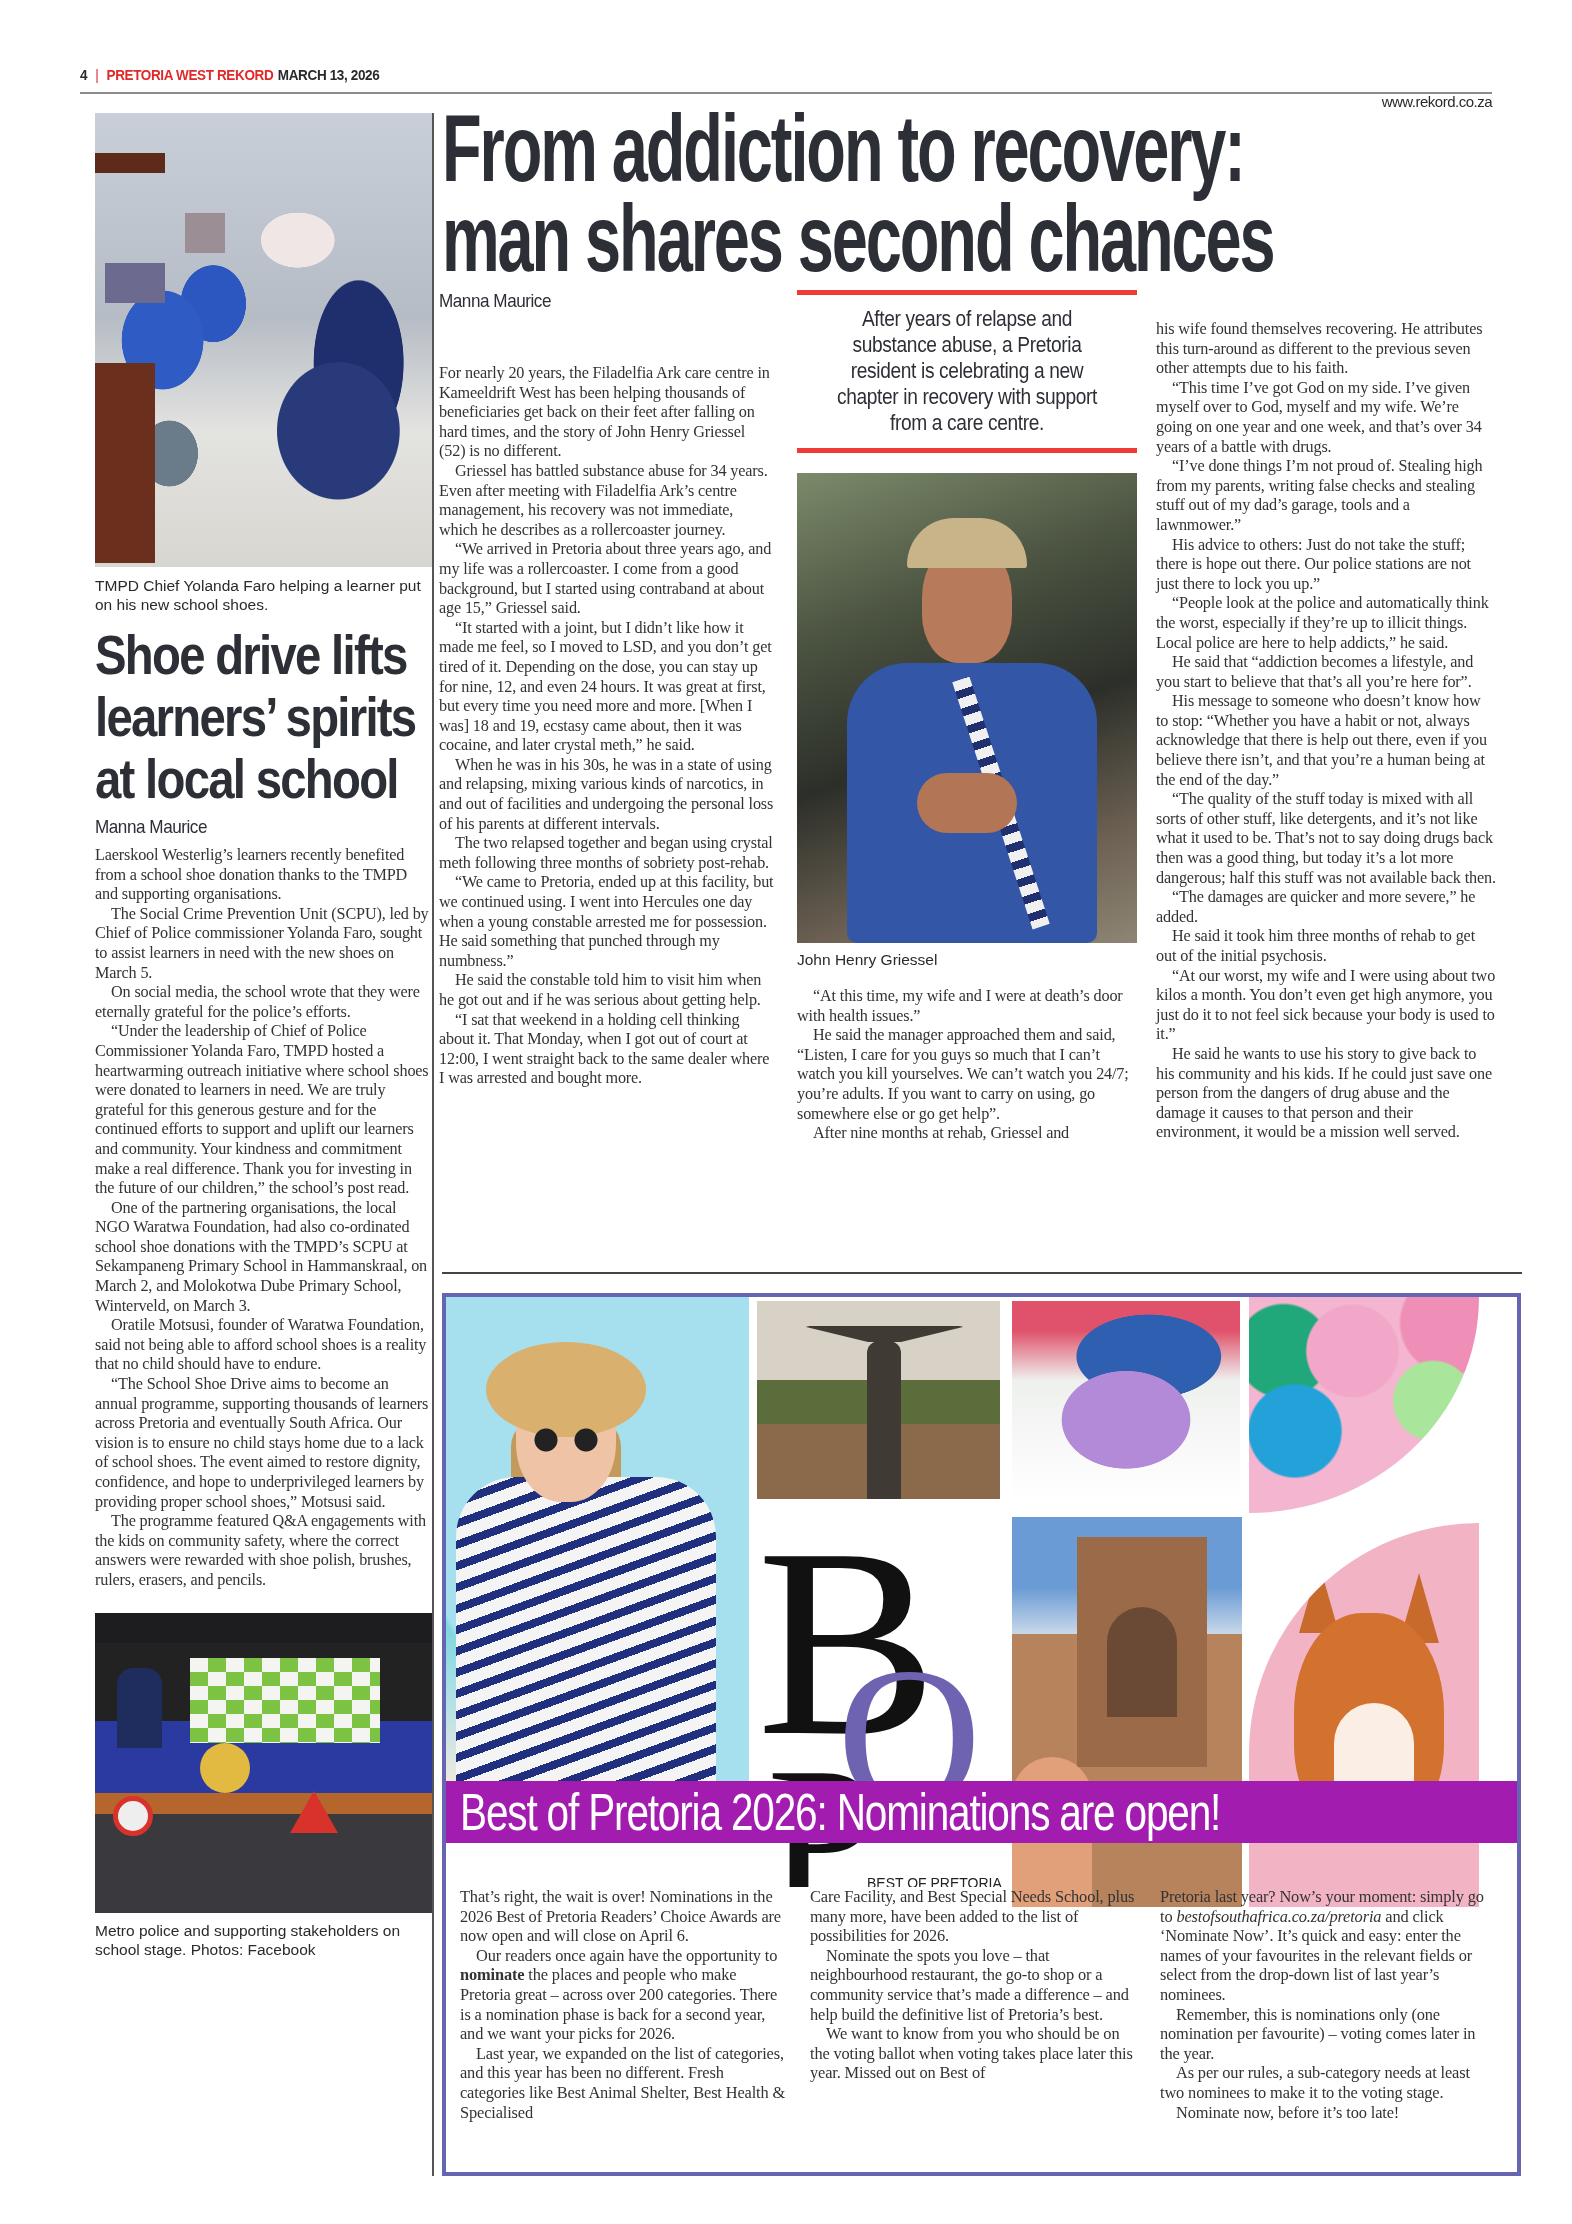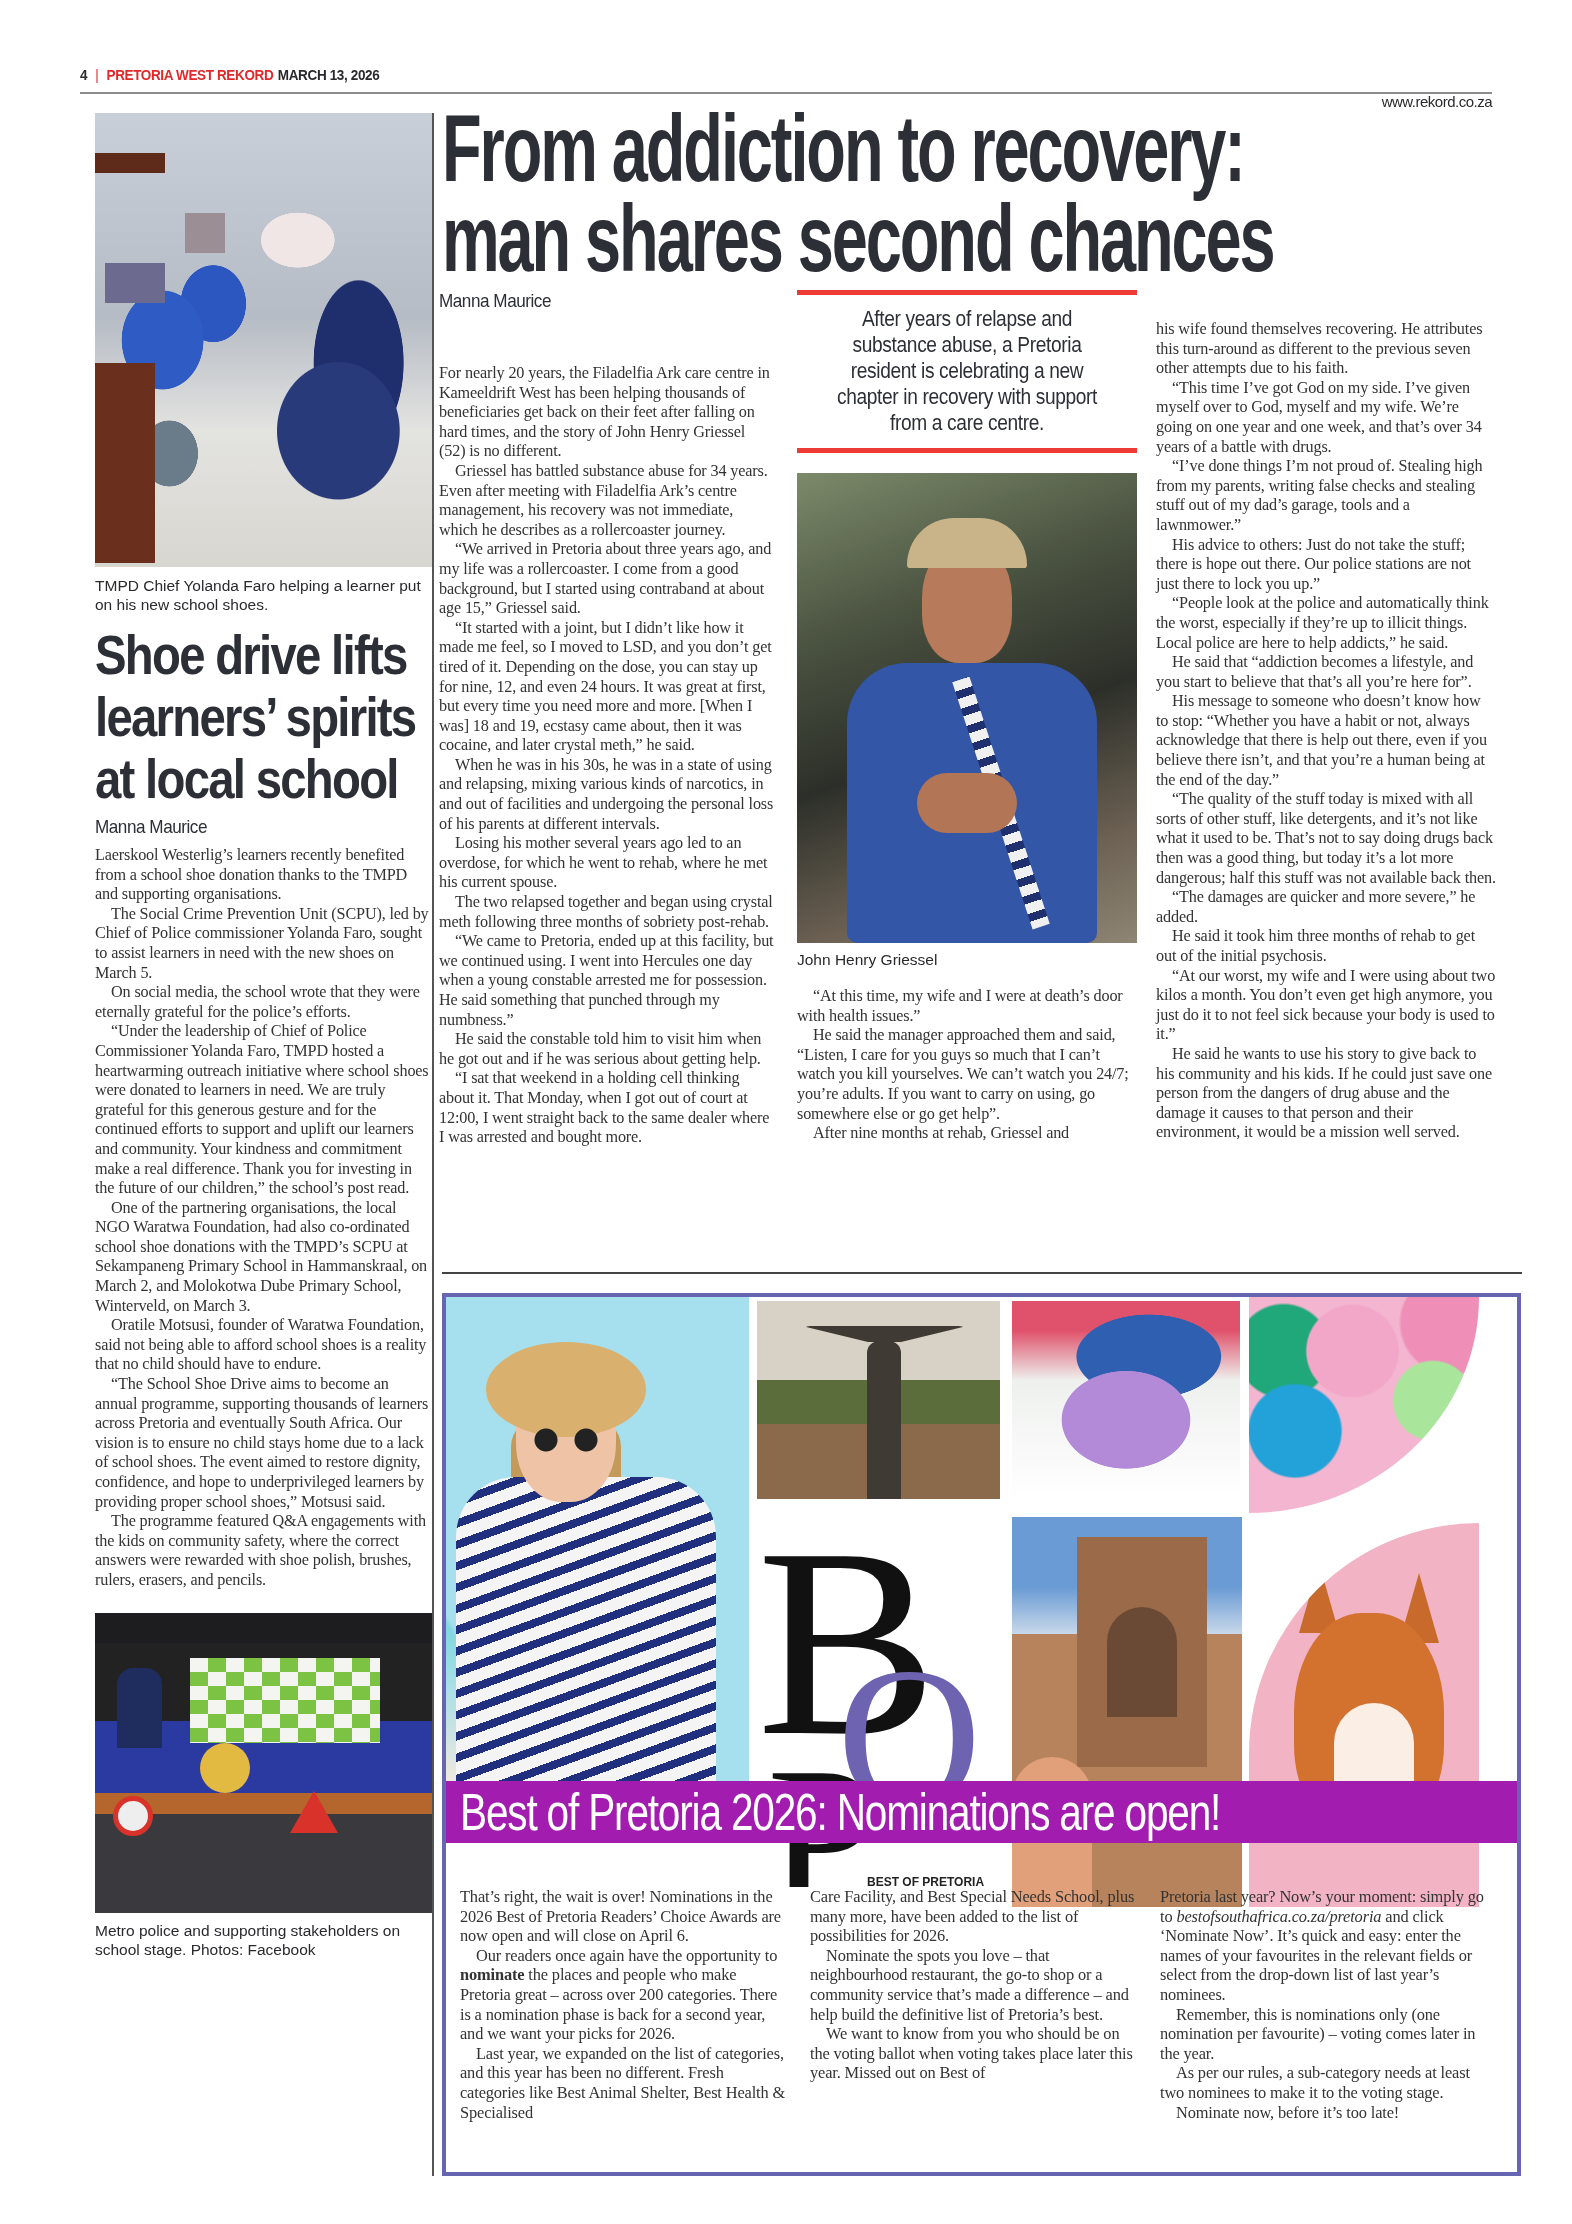--- a/index.html
+++ b/index.html
@@ -106,21 +106,21 @@
       radial-gradient(circle at 80% 48%, #a9e59a 0 18%, transparent 19%),
       radial-gradient(circle at 20% 62%, #22a2d8 0 20%, transparent 21%),
       radial-gradient(circle at 88% 12%, #ef8fb8 0 18%, transparent 19%),
       radial-gradient(circle at 15% 25%, #20a87a 0 18%, transparent 19%),
       #f3b5cf;
     border-radius: 0 0 100% 0; }
   .ad .bop { left: 311px; top: 230px; width: 260px; height: 360px; }
   .ad .bop .b { position: absolute; left: 0; top: 0; font-family: "Liberation Serif", serif; font-size: 270px; line-height: 230px; color: #111; }
   .ad .bop .o { position: absolute; left: 80px; top: 130px; font-family: "Liberation Serif", serif; font-size: 200px; line-height: 160px; color: #6d63b0; }
   .ad .bop .p { position: absolute; left: 10px; top: 235px; font-family: "Liberation Serif", serif; font-size: 200px; line-height: 150px; color: #111; }
-  .ad .bop .label { position: absolute; left: 110px; top: 348px; font-family: "Liberation Sans", sans-serif; font-size: 12px; font-weight: bold; color: #222; }
+  .ad .bop .label { position: absolute; left: 110px; top: 348px; font-family: "Liberation Sans", sans-serif; font-size: 14px; font-weight: normal; color: #222; }
   .ad .monument { left: 566px; top: 220px; width: 230px; height: 390px;
     background: linear-gradient(180deg, #6a9bd4 0 18%, #c8d8ea 30%, #b7835d 30% 100%); }
   .ad .monument .tower { position: absolute; left: 65px; top: 20px; width: 130px; height: 230px; background: #9b6a48; }
   .ad .monument .arch { position: absolute; left: 95px; top: 90px; width: 70px; height: 110px; background: #6b4a35; border-radius: 35px 35px 0 0; }
   .ad .monument .dome { position: absolute; left: 0; top: 240px; width: 80px; height: 160px; background: #e1a07a; border-radius: 40px 40px 0 0; }
   .ad .dog { left: 803px; top: 226px; width: 230px; height: 384px; background: #f2b4c4; border-radius: 100% 0 0 0 / 60% 0 0 0; }
   .ad .dog .fur { position: absolute; left: 45px; top: 90px; width: 150px; height: 220px; background: #d3712f; border-radius: 45% 45% 40% 40%; }
   .ad .dog .chest { position: absolute; left: 85px; top: 180px; width: 80px; height: 140px; background: #fbeee4; border-radius: 40px; }
   .ad .dog .ear1 { position: absolute; left: 50px; top: 40px; width: 0; height: 0; border-left: 20px solid transparent; border-right: 20px solid transparent; border-bottom: 70px solid #c86a2c; }
   .ad .dog .ear2 { position: absolute; left: 150px; top: 50px; width: 0; height: 0; border-left: 20px solid transparent; border-right: 20px solid transparent; border-bottom: 70px solid #c86a2c; }
@@ -184,21 +184,20 @@
   <span>man shares second chances</span>
 </h1>
 <div class="byline main-byline">Manna Maurice</div>
 
 <div class="col-a body">
   <p class="first">For nearly 20 years, the Filadelfia Ark care centre in Kameeldrift West has been helping thousands of beneficiaries get back on their feet after falling on hard times, and the story of John Henry Griessel (52) is no different.</p>
   <p>Griessel has battled substance abuse for 34 years. Even after meeting with Filadelfia Ark’s centre management, his recovery was not immediate, which he describes as a rollercoaster journey.</p>
   <p>“We arrived in Pretoria about three years ago, and my life was a rollercoaster. I come from a good background, but I started using contraband at about age 15,” Griessel said.</p>
   <p>“It started with a joint, but I didn’t like how it made me feel, so I moved to LSD, and you don’t get tired of it. Depending on the dose, you can stay up for nine, 12, and even 24 hours. It was great at first, but every time you need more and more. [When I was] 18 and 19, ecstasy came about, then it was cocaine, and later crystal meth,” he said.</p>
   <p>When he was in his 30s, he was in a state of using and relapsing, mixing various kinds of narcotics, in and out of facilities and undergoing the personal loss of his parents at different intervals.</p>
-  <p>Losing his mother several years ago led to an overdose, for which he went to rehab, where he met his current spouse.</p>
   <p>The two relapsed together and began using crystal meth following three months of sobriety post-rehab.</p>
   <p>“We came to Pretoria, ended up at this facility, but we continued using. I went into Hercules one day when a young constable arrested me for possession. He said something that punched through my numbness.”</p>
   <p>He said the constable told him to visit him when he got out and if he was serious about getting help.</p>
   <p>“I sat that weekend in a holding cell thinking about it. That Monday, when I got out of court at 12:00, I went straight back to the same dealer where I was arrested and bought more.</p>
 </div>
 
 <div class="col-b">
   <div class="standfirst-bar"></div>
   <div class="standfirst">After years of relapse and substance abuse, a Pretoria resident is celebrating a new chapter in recovery with support from a care centre.</div>
   <div class="standfirst-bar bottom"></div>

